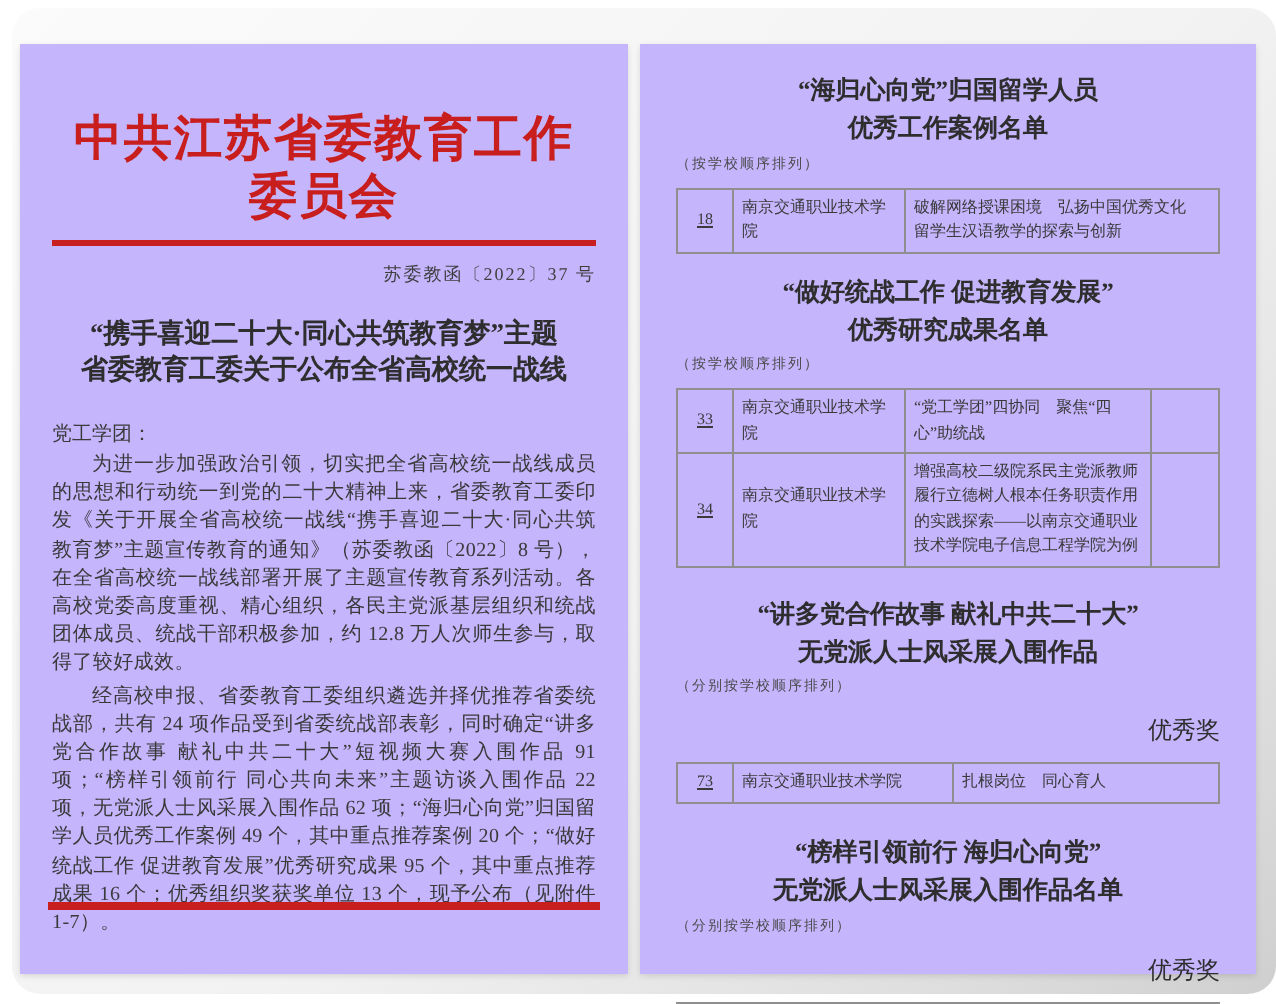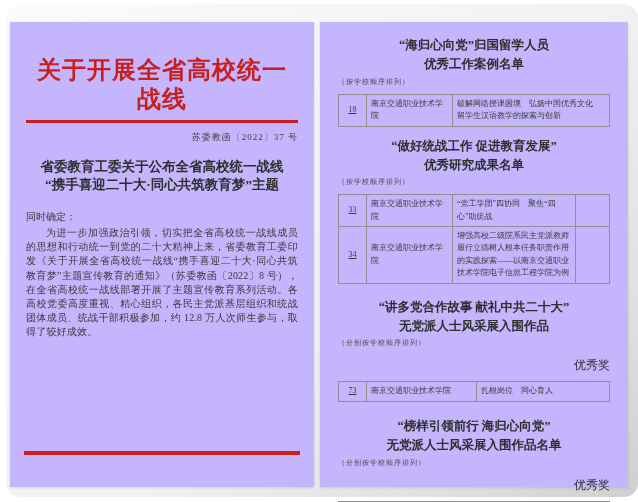--- a/index.html
+++ b/index.html
@@ -68,29 +68,30 @@
   .mt14 { margin-top:14px; }
   .mt16 { margin-top:15px; }
   :root { --red:#c81e1e; }
 </style>
 </head>
 <body>
 
 <div class="photo"></div>
 
 <div class="page page-left">
-  <div class="org-name">关于开展全省高校统一战线</div>
+  <div class="org-name">中共江苏省委教育工作委员会</div>
   <div class="red-rule"></div>
   <div class="doc-number">苏委教函〔2022〕37 号</div>
   <div class="notice-title">
+    <div>“携手喜迎二十大·同心共筑教育梦”主题</div>
     <div>省委教育工委关于公布全省高校统一战线</div>
-    <div>“携手喜迎二十大·同心共筑教育梦”主题</div>
   </div>
-  <div class="salutation">同时确定：</div>
+  <div class="salutation">党工学团：</div>
   <div class="para">为进一步加强政治引领，切实把全省高校统一战线成员的思想和行动统一到党的二十大精神上来，省委教育工委印发《关于开展全省高校统一战线“携手喜迎二十大·同心共筑教育梦”主题宣传教育的通知》（苏委教函〔2022〕8 号），在全省高校统一战线部署开展了主题宣传教育系列活动。各高校党委高度重视、精心组织，各民主党派基层组织和统战团体成员、统战干部积极参加，约 12.8 万人次师生参与，取得了较好成效。</div>
+  <div class="para">经高校申报、省委教育工委组织遴选并择优推荐省委统战部，共有 24 项作品受到省委统战部表彰，同时确定“讲多党合作故事 献礼中共二十大”短视频大赛入围作品 91 项；“榜样引领前行 同心共向未来”主题访谈入围作品 22 项，无党派人士风采展入围作品 62 项；“海归心向党”归国留学人员优秀工作案例 49 个，其中重点推荐案例 20 个；“做好统战工作 促进教育发展”优秀研究成果 95 个，其中重点推荐成果 16 个；优秀组织奖获奖单位 13 个，现予公布（见附件 1-7）。</div>
   <div class="red-rule-bottom"></div>
 </div>
 
 <div class="page page-right">
 
   <div class="section">
     <div class="sec-title">
       <div>“海归心向党”归国留学人员</div>
       <div>优秀工作案例名单</div>
     </div>

